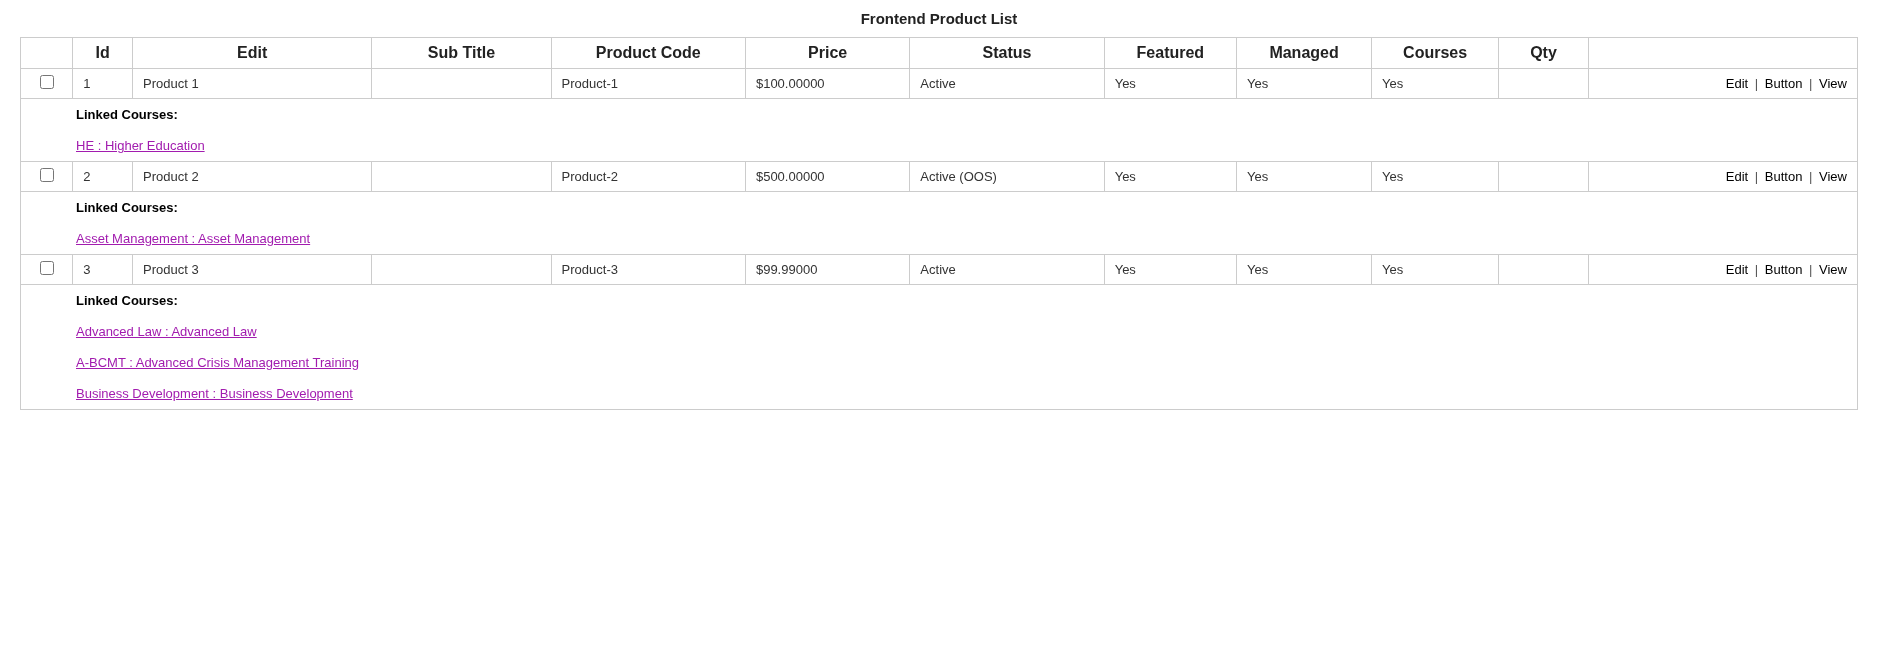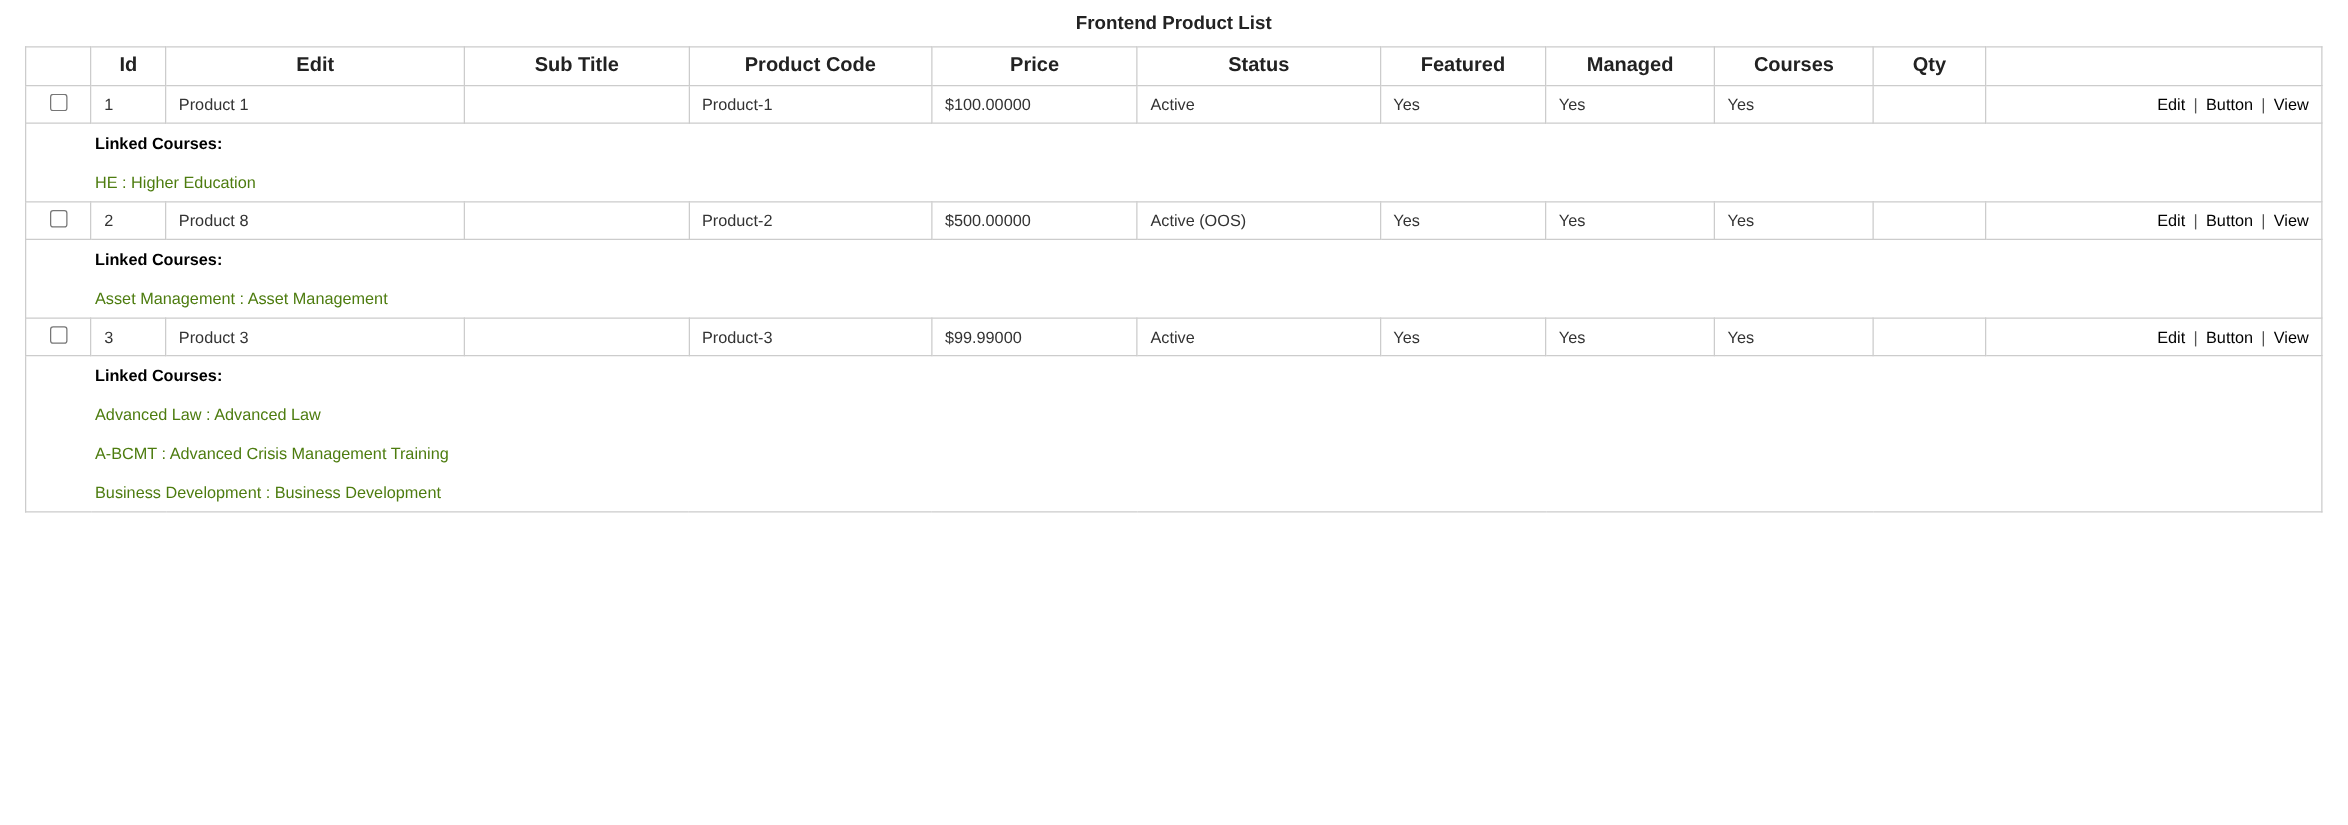--- a/index.html
+++ b/index.html
@@ -72,23 +72,24 @@
       color: #555;
       margin: 0 3px;
     }
     .linked-courses-label {
       font-weight: bold;
       color: #000000;
       margin-bottom: 6px;
       display: block;
     }
     .course-item {
-      color: #4d7c0f;
+      color: #a21caf;
       margin-top: 16px;
       display: block;
+      text-decoration: underline;
     }
     input[type="checkbox"] {
       width: 14px;
       height: 14px;
       cursor: pointer;
     }
   </style>
 </head>
 <body>
 
@@ -139,21 +140,21 @@
           <td colspan="12">
             <span class="linked-courses-label">Linked Courses:</span>
             <span class="course-item">HE : Higher Education</span>
           </td>
         </tr>
         <tr class="main-row">
     <td class="checkbox-cell">
       <input type="checkbox" style="">
     </td>
     <td class="id-cell">2</td>
-    <td class="item-cell">Product 8</td>
+    <td class="item-cell">Product 2</td>
     <td class="subtitle-cell"></td>
     <td class="code-cell">Product-2</td>
     <td class="price-cell">$500.00000</td>
     <td class="status-cell">Active (OOS)</td>
     <td class="featured-cell">Yes</td>
     <td class="managed-cell">Yes</td>
     <td class="courses-cell">Yes</td>
     <td class="qty-cell"></td>
     <td class="actions-cell">
       <a class="action-link">Edit</a>

